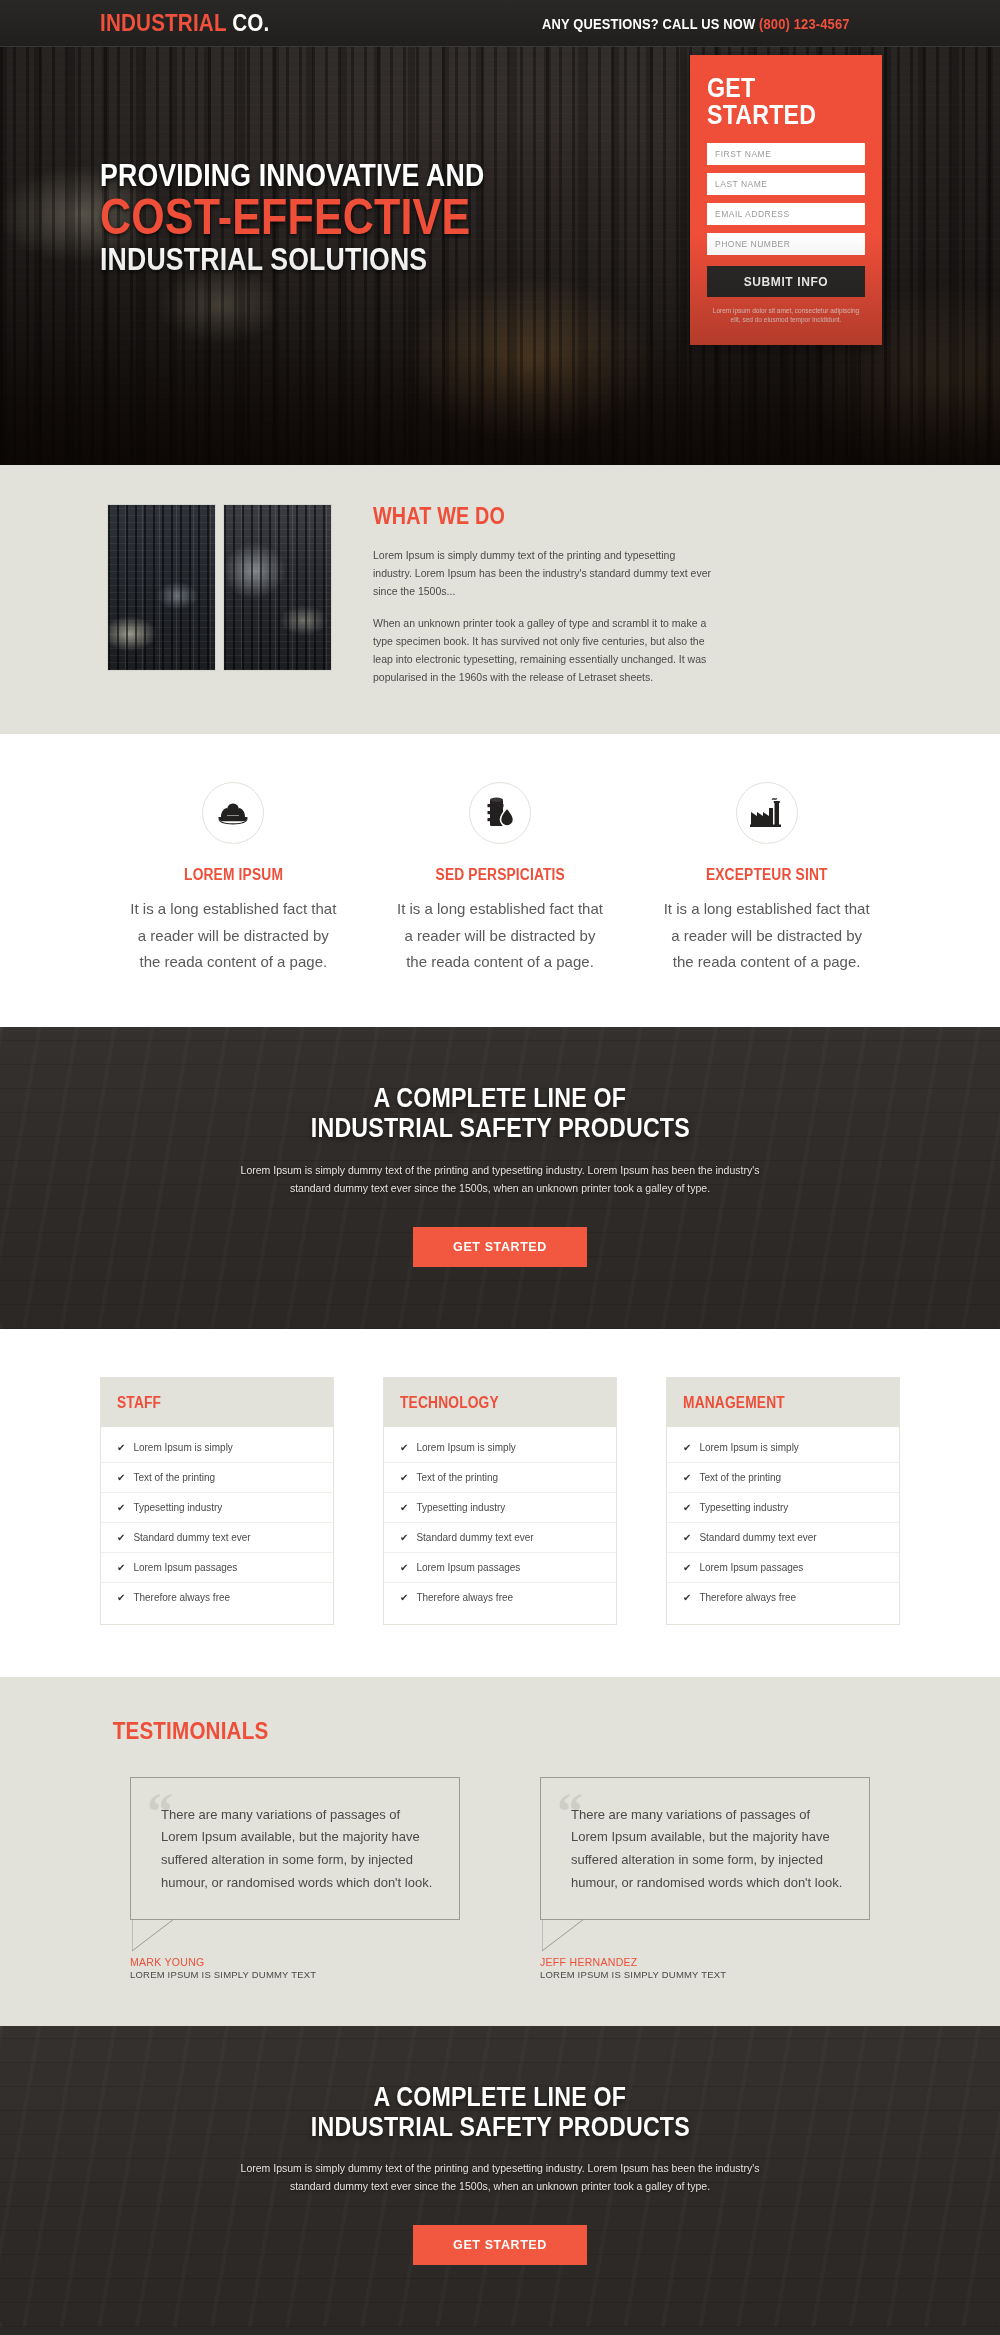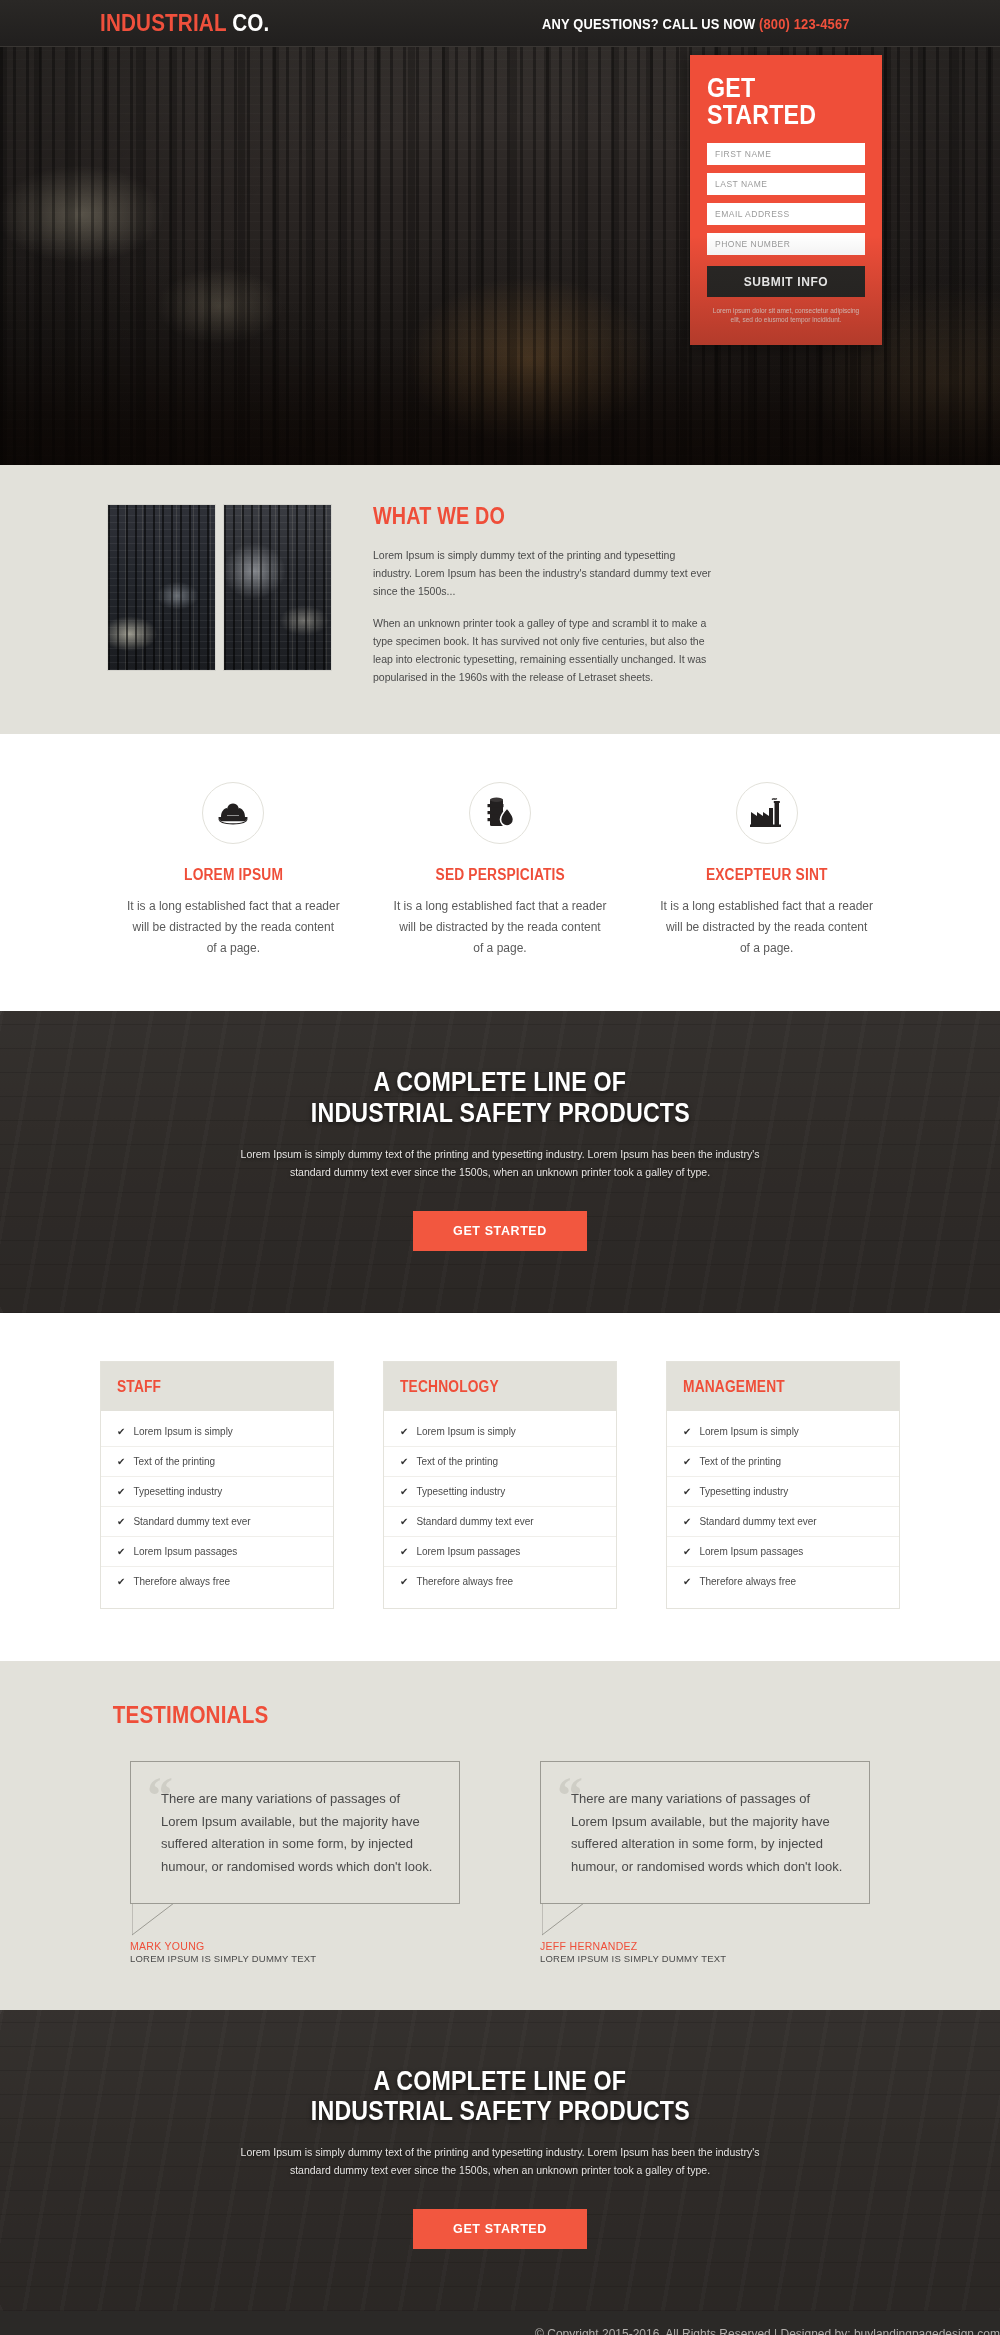--- a/index.html
+++ b/index.html
@@ -152,21 +152,21 @@
   .features { background:#fff; padding: 48px 18px 52px; }
   .feat-inner { width: 800px; margin: 0 auto; display:flex; }
   .feat { width: 33.333%; text-align:center; padding: 0 26px; }
   .feat-circle {
     width: 62px; height: 62px; border-radius: 50%;
     border: 1px solid #e2e1da; margin: 0 auto 22px;
     display:flex; align-items:center; justify-content:center;
     background:#fff;
   }
   .feat h3 { font-size: 16px; color:#ef4e39; margin-bottom: 13px; line-height:1; }
-  .feat p { font-size: 12px; line-height: 1.75; color:#5a5a5a; }
+  .feat p { font-size: 15px; line-height: 1.75; color:#5a5a5a; }
 
   
   .cta {
     position:relative; overflow:hidden;
     background:#701a75;
     padding: 56px 0 62px;
     text-align:center;
   }
   .cta-bg {
     position:absolute; inset:0;
@@ -249,20 +249,25 @@
       <div class="logo cond"><span class="l1">INDUSTRIAL</span><span class="l2"> CO.</span></div>
       <div class="calltxt cond"><span>ANY QUESTIONS? CALL US NOW </span><span class="num">(800) 123-4567</span></div>
     </div>
   </div>
 
   <div class="hero">
     <div class="hero-bg"></div>
     <div class="hero-vignette"></div>
     <div class="hero-inner">
 
+      <div class="hero-head">
+        <span class="line"><span class="cond l-a">PROVIDING INNOVATIVE AND</span></span>
+        <span class="line"><span class="cond l-b">COST-EFFECTIVE</span></span>
+        <span class="line"><span class="cond l-c">INDUSTRIAL SOLUTIONS</span></span>
+      </div>
 
       <div class="getform">
         <h2 class="cond">GET STARTED</h2>
         <input type="text" placeholder="FIRST NAME" style="">
         <input type="text" placeholder="LAST NAME" style="">
         <input type="text" placeholder="EMAIL ADDRESS" style="">
         <input type="text" placeholder="PHONE NUMBER" style="">
         <button class="submit-btn">SUBMIT INFO</button>
         <div class="form-note">Lorem ipsum dolor sit amet, consectetur adipiscing elit, sed do eiusmod tempor incididunt.</div>
       </div>

